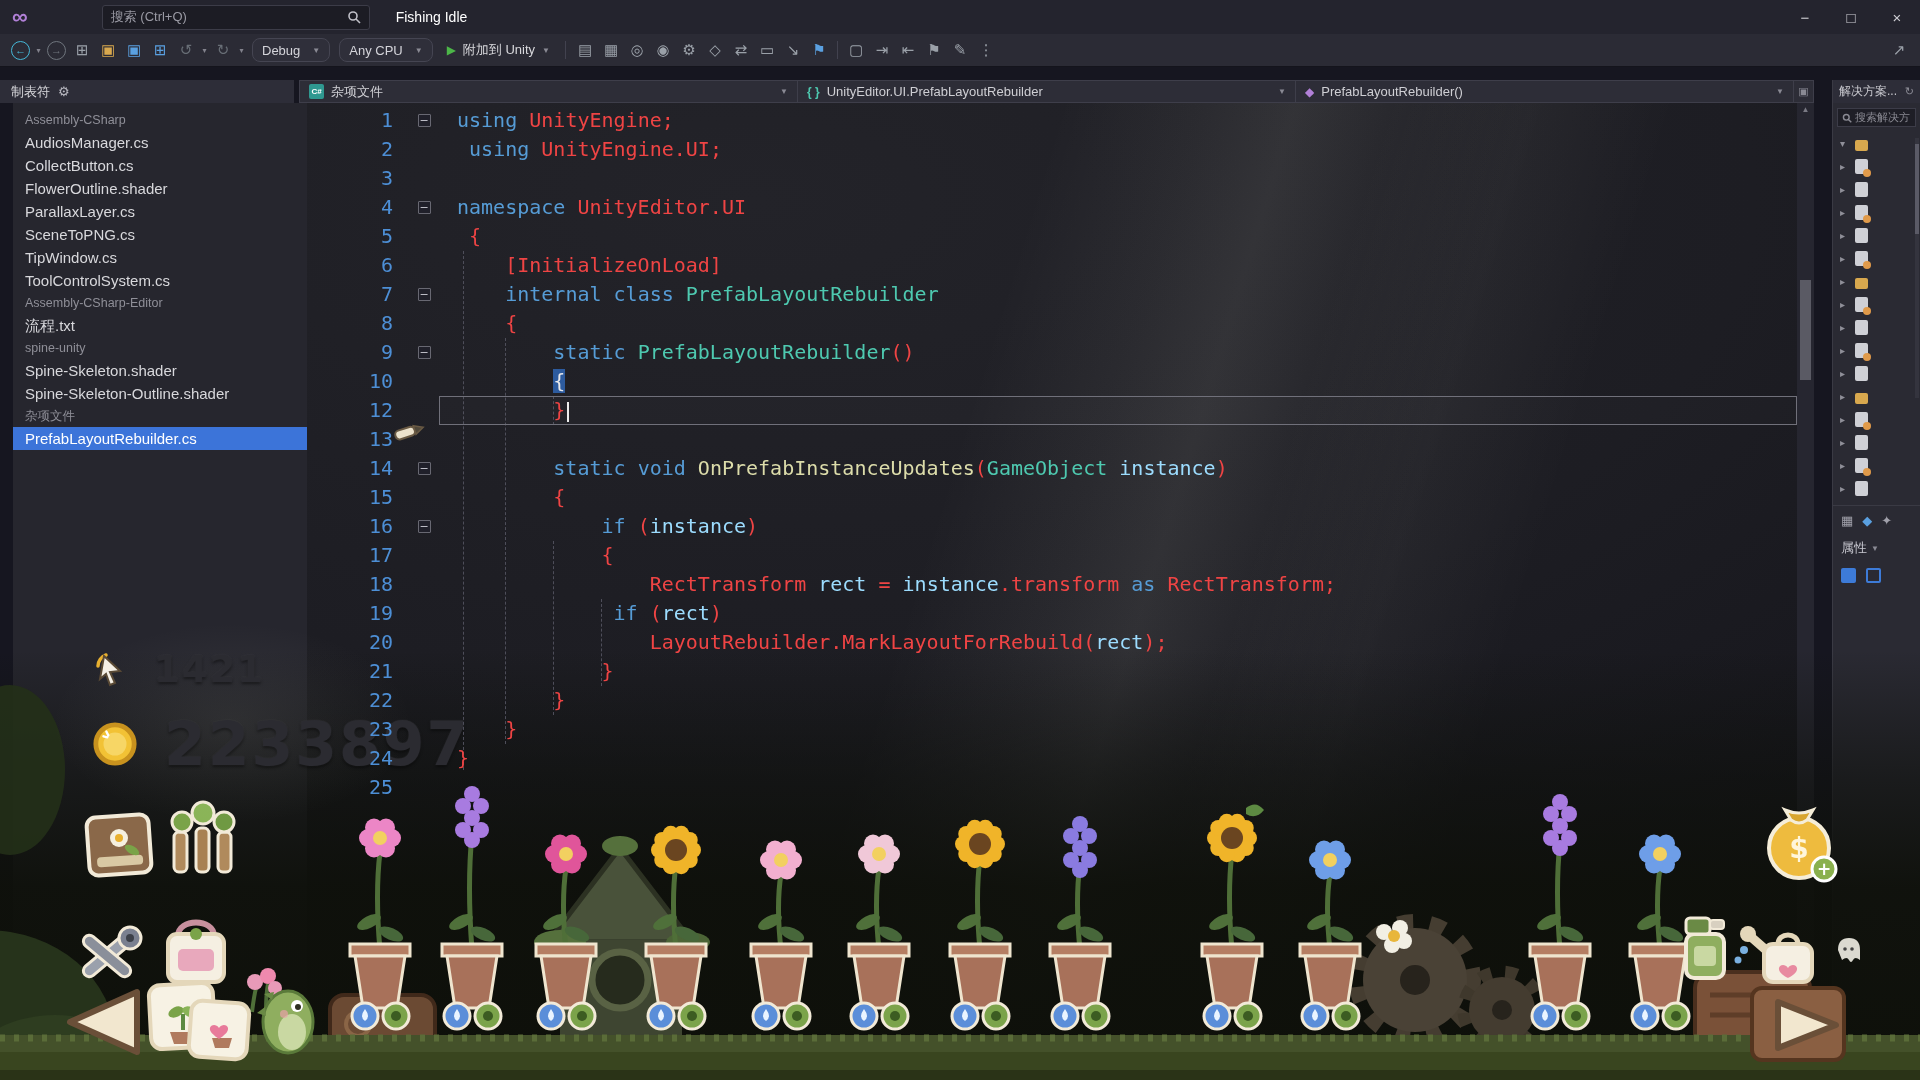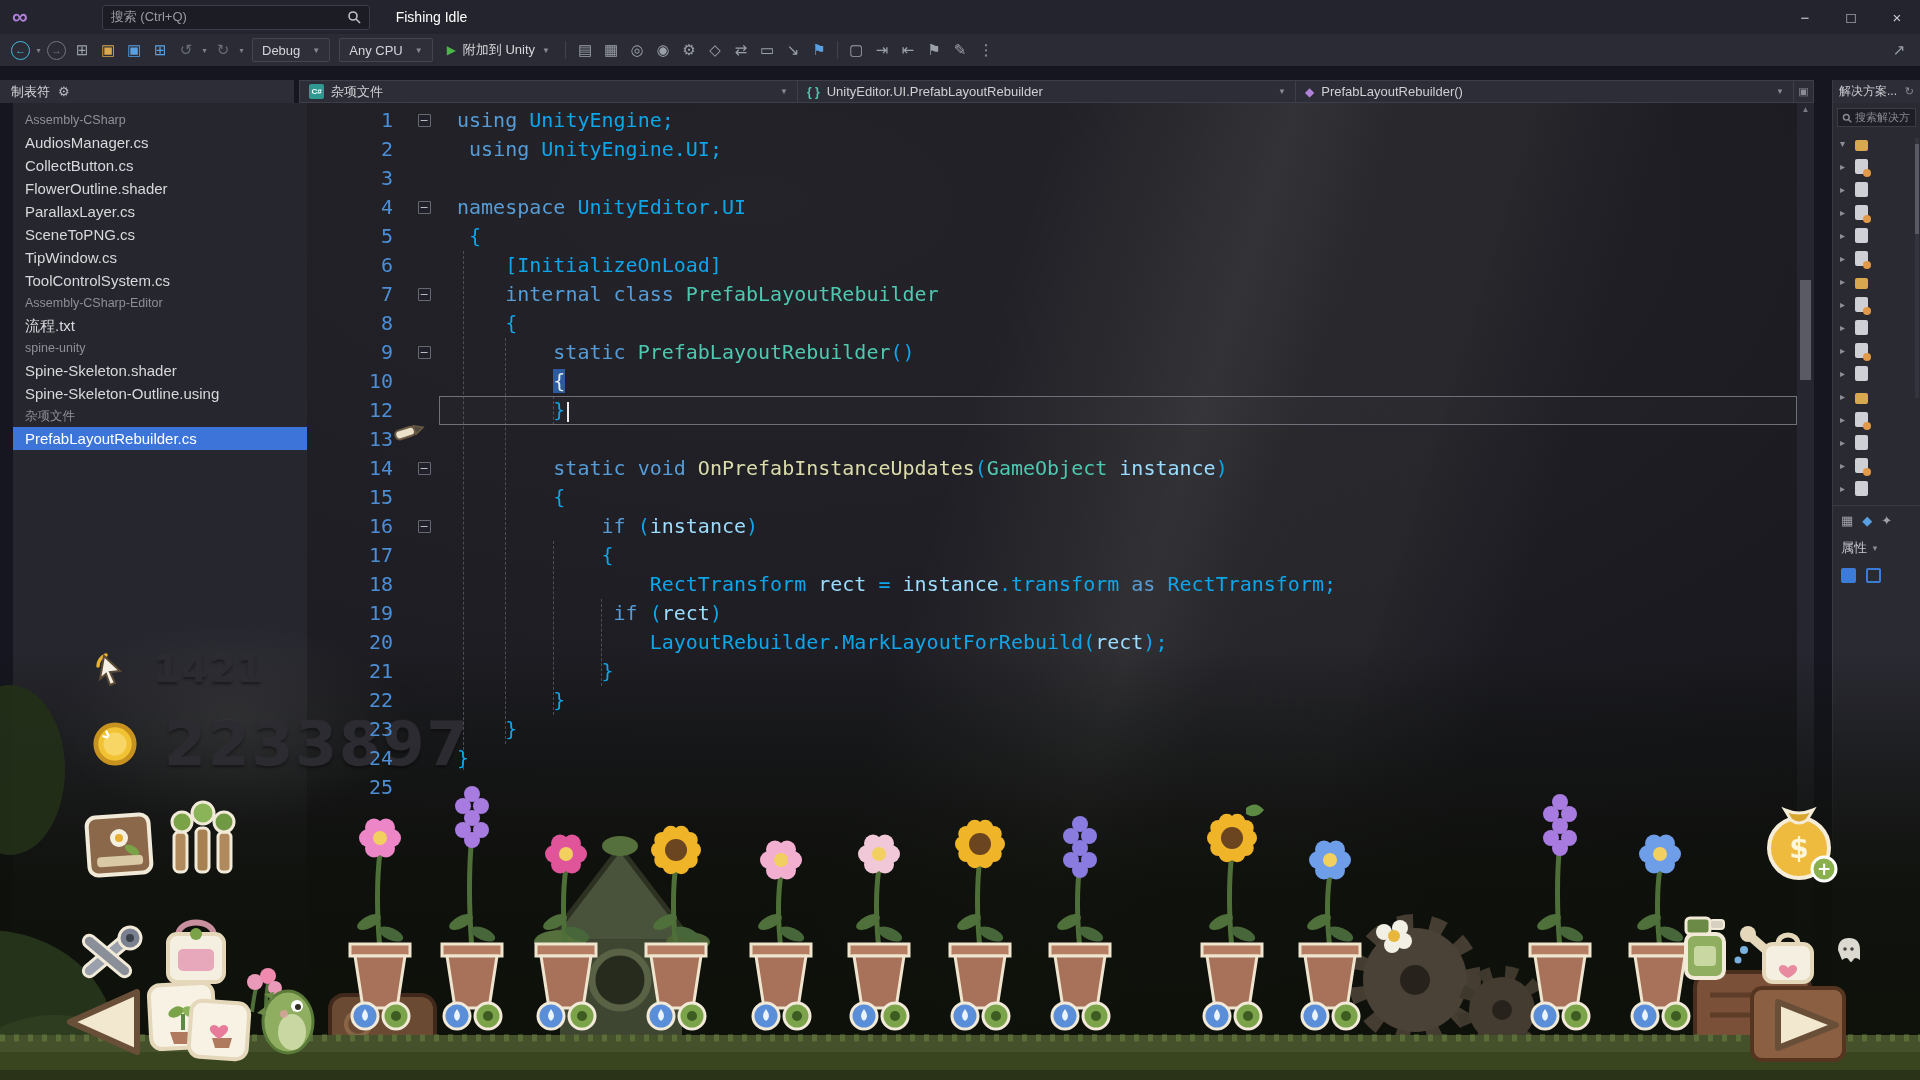--- a/index.html
+++ b/index.html
@@ -14,21 +14,21 @@
 .tb-search{width:268px;height:25px;background:#1c1c24;border:1px solid #3c3c48;border-radius:3px;display:flex;align-items:center;padding:0 8px;color:#9a9aa4;font-size:13px;margin-left:62px}
 .tb-search .mag{margin-left:auto}
 .app-title{font-weight:normal;color:#fff;margin-left:26px;white-space:nowrap}
 .win-btn{width:46px;height:34px;display:flex;align-items:center;justify-content:center;font-size:15px;color:#cfcfd4}
 
 .toolbar{position:absolute;top:34px;left:0;right:0;height:33px;background:#2b2b35;border-bottom:1px solid #14141c;display:flex;align-items:center;padding:0 8px;z-index:30;font-size:13px;gap:1px}
 .tb-icon{width:26px;height:24px;display:flex;align-items:center;justify-content:center;font-size:15px;color:#9aa0a8;border-radius:3px}
 .tb-icon.circ{width:19px;height:19px;border:1.5px solid currentColor;border-radius:50%;font-size:11px;margin:0 3px}
 .tb-icon.car{width:11px;font-size:8px;color:#82828c}
 .tb-sep{width:1px;height:18px;background:#42424f;margin:0 5px;display:inline-block}
-.tb-dd{height:24px;border:1px solid #454552;background:#2f2f3a;display:flex;align-items:center;gap:12px;padding:0 9px;margin:0 4px;color:#d4d4da;border-radius:2px}
+.tb-dd{height:24px;border:1px solid #454552;background:#2f2f3a;display:flex;align-items:center;gap:12px;padding:0 9px;margin:0 4px;color:#d4d4da;border-radius:8px}
 .tb-dd .dd-car{font-size:8px;color:#8a8a94}
 .attach{height:24px;display:flex;align-items:center;gap:7px;padding:0 9px;color:#d8d8dc;border-radius:2px}
 .attach .play{color:#4cb648;font-size:12px}
 .attach .dd-car{font-size:8px;color:#8a8a94}
 
 .left-head{position:absolute;top:80px;left:0;width:294px;height:23px;background:#2d2d38;display:flex;align-items:center;gap:8px;padding:0 11px;font-size:13px;color:#d6d6da;z-index:10}
 .left-head .gear{color:#b8b8c0;font-size:13px}
 .breadcrumbs{position:absolute;top:80px;left:299px;width:1515px;height:23px;display:flex;z-index:10}
 .bc-seg{flex:1;display:flex;align-items:center;gap:7px;padding:0 9px;background:#2d2d37;border:1px solid #3e3e4a;border-left:none;font-size:13px;color:#cfcfd4;min-width:0}
 .bc-seg:first-child{border-left:1px solid #3e3e4a}
@@ -56,21 +56,21 @@
 .guide{position:absolute;border-left:1px dashed #4e4e5a;width:0;z-index:1}
 .code-line{display:flex;height:29px}
 .ln{width:110px;text-align:right;padding-right:16px;color:#4d8fd6;flex:none}
 .fold{width:30px;flex:none;display:flex;align-items:center;justify-content:center}
 .fbox{width:13px;height:13px;border:1px solid #686872;background:#20202a;color:#c8c8d0;font-size:11px;line-height:11px;text-align:center;border-radius:1px;font-family:"DejaVu Sans",sans-serif}
 .ct{flex:1;white-space:pre;color:#d4d4d8;padding-left:18px}
 .tk-k{color:#569cd6}
 .tk-t{color:#4ec9b0}
 .tk-m{color:#dcdcaa}
 .tk-v{color:#9cdcfe}
-.tk-p{color:#0ea5e9}
+.tk-p{color:#ef4444}
 .tk-sel{background:#2d5b9e;color:#e9e9ec}
 .code-line.current .ct{outline:1px solid #70707a;outline-offset:-1px;background:rgba(255,255,255,0.015)}
 .caret{display:inline-block;width:2px;height:20px;background:#ececec;vertical-align:middle;margin-left:2px}
 .pen{position:absolute;left:94px;top:316px;z-index:3}
 
 .right-panel{position:absolute;top:80px;right:0;width:88px;bottom:0;background:#2a2a33;border-left:1px solid #3a3a44;z-index:5;font-size:12px}
 .rp-head{height:23px;background:#2d2d38;display:flex;align-items:center;padding:0 6px;color:#c8c8ce;font-size:12px;gap:4px;white-space:nowrap;overflow:hidden}
 .rp-head .rf{margin-left:auto;color:#8f8f99;font-size:11px}
 .rp-search{height:19px;margin:5px 4px;background:#1e1e26;border:1px solid #3c3c48;display:flex;align-items:center;padding:0 4px;color:#8a8a93;font-size:11px;white-space:nowrap;overflow:hidden;gap:3px}
 .tree-row{height:23px;display:flex;align-items:center;gap:5px;padding-left:7px;color:#8f8f99}
@@ -200,21 +200,21 @@
         <div class="file-item">CollectButton.cs</div>
         <div class="file-item">FlowerOutline.shader</div>
         <div class="file-item">ParallaxLayer.cs</div>
         <div class="file-item">SceneToPNG.cs</div>
         <div class="file-item">TipWindow.cs</div>
         <div class="file-item">ToolControlSystem.cs</div>
         <div class="group-label">Assembly-CSharp-Editor</div>
         <div class="file-item">流程.txt</div>
         <div class="group-label">spine-unity</div>
         <div class="file-item">Spine-Skeleton.shader</div>
-        <div class="file-item">Spine-Skeleton-Outline.using</div>
+        <div class="file-item">Spine-Skeleton-Outline.shader</div>
         <div class="group-label">杂项文件</div>
         <div class="file-item selected">PrefabLayoutRebuilder.cs</div>
       </div>
   </div>
 
   <div class="editor-bg"></div>
   <div class="light-ray"></div>
   <div class="vscroll">
     <span class="arr up">▲</span>
     <div class="thumb"></div>

